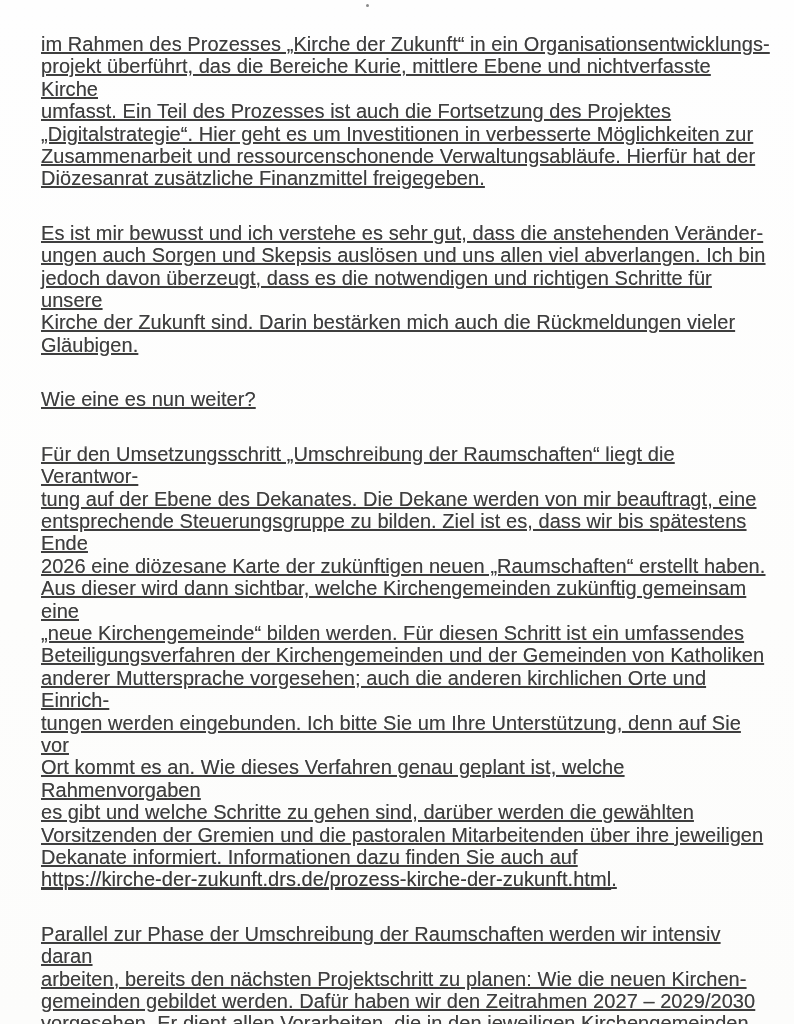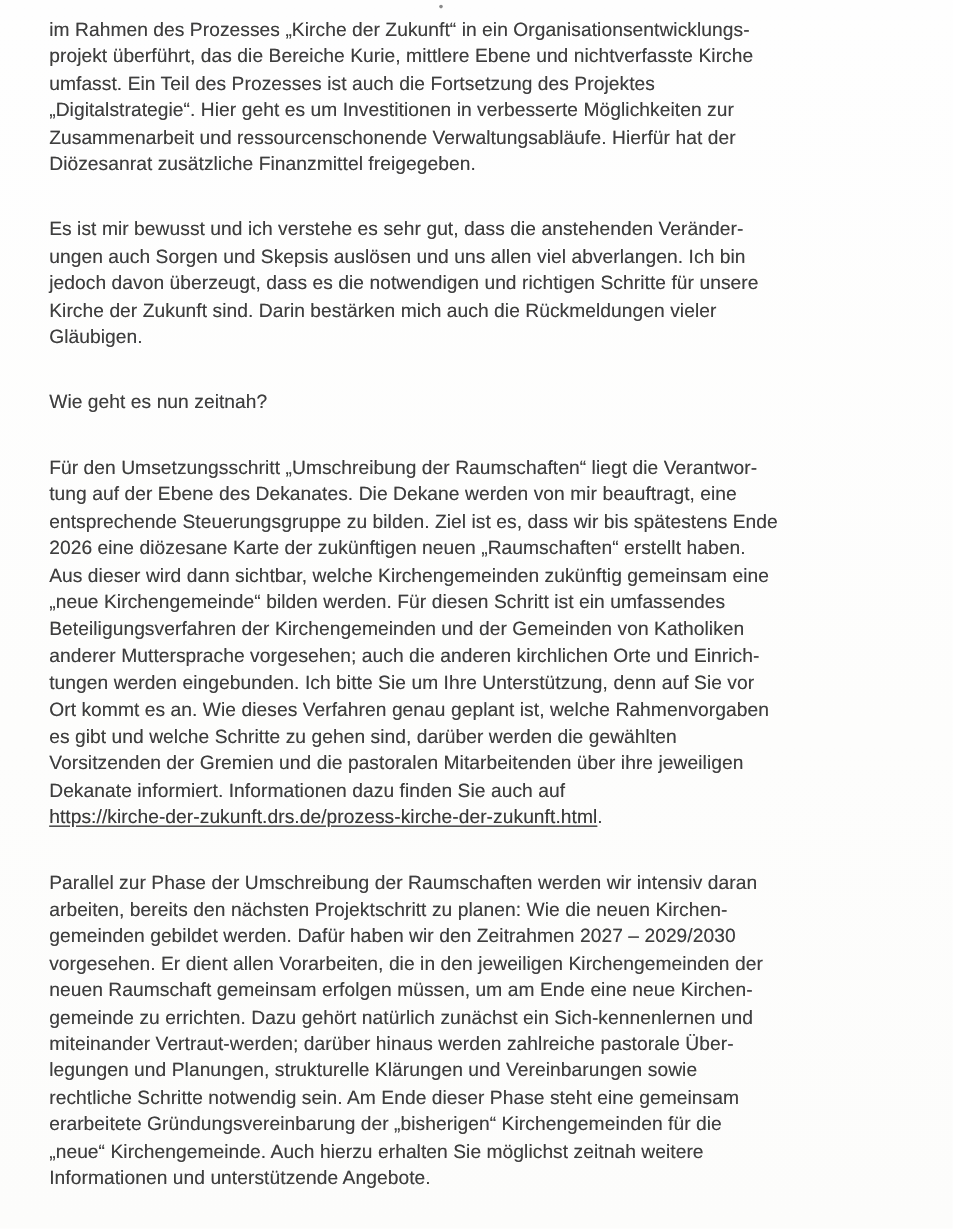--- a/index.html
+++ b/index.html
@@ -17,28 +17,29 @@
     color: #3e3e3e;
     box-sizing: border-box;
   }
   .content {
     position: absolute;
     top: 15px;
     left: 41px;
     width: 730px;
   }
   .para {
-    margin: 0 0 32px 0;
-    font-size: 16px;
+    margin: 18px 0 32px 0;
+    font-size: 20px;
     line-height: 22.4px;
     white-space: pre-line;
     letter-spacing: 0.05px;
     color: #3e3e3e;
     
     text-shadow: 0 0 0.45px rgba(70,70,70,0.55);
+    text-decoration: underline;
   }
   .para.question {
     margin-bottom: 32px;
   }
   .para.last {
     margin-bottom: 0;
   }
   a.doc-link {
     color: #3a3a3a;
     text-decoration: underline;
@@ -80,21 +81,21 @@
 „Digitalstrategie“. Hier geht es um Investitionen in verbesserte Möglichkeiten zur
 Zusammenarbeit und ressourcenschonende Verwaltungsabläufe. Hierfür hat der
 Diözesanrat zusätzliche Finanzmittel freigegeben.</p>
 
     <p class="para">Es ist mir bewusst und ich verstehe es sehr gut, dass die anstehenden Veränder-
 ungen auch Sorgen und Skepsis auslösen und uns allen viel abverlangen. Ich bin
 jedoch davon überzeugt, dass es die notwendigen und richtigen Schritte für unsere
 Kirche der Zukunft sind. Darin bestärken mich auch die Rückmeldungen vieler
 Gläubigen.</p>
 
-    <p class="para question">Wie geht es nun zeitnah?</p>
+    <p class="para question">Wie eine es nun weiter?</p>
 
     <p class="para"><span>Für den Umsetzungsschritt „Umschreibung der Raumschaften“ liegt die Verantwor-
 tung auf der Ebene des Dekanates. Die Dekane werden von mir beauftragt, eine
 entsprechende Steuerungsgruppe zu bilden. Ziel ist es, dass wir bis spätestens Ende
 2026 eine diözesane Karte der zukünftigen neuen „Raumschaften“ erstellt haben.
 Aus dieser wird dann sichtbar, welche Kirchengemeinden zukünftig gemeinsam eine
 „neue Kirchengemeinde“ bilden werden. Für diesen Schritt ist ein umfassendes
 Beteiligungsverfahren der Kirchengemeinden und der Gemeinden von Katholiken
 anderer Muttersprache vorgesehen; auch die anderen kirchlichen Orte und Einrich-
 tungen werden eingebunden. Ich bitte Sie um Ihre Unterstützung, denn auf Sie vor

